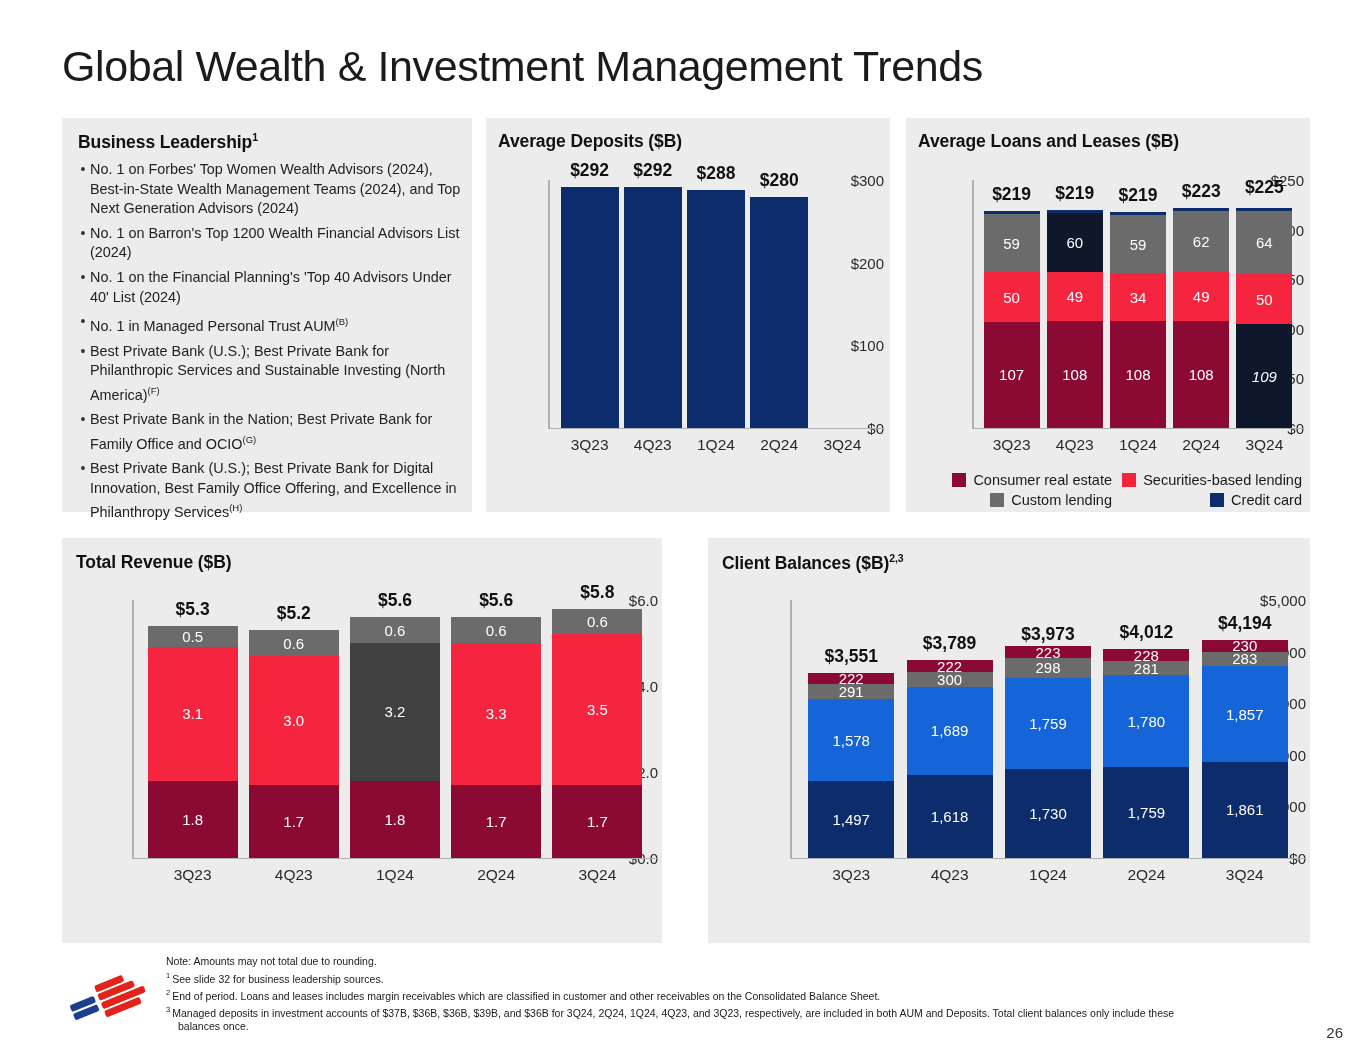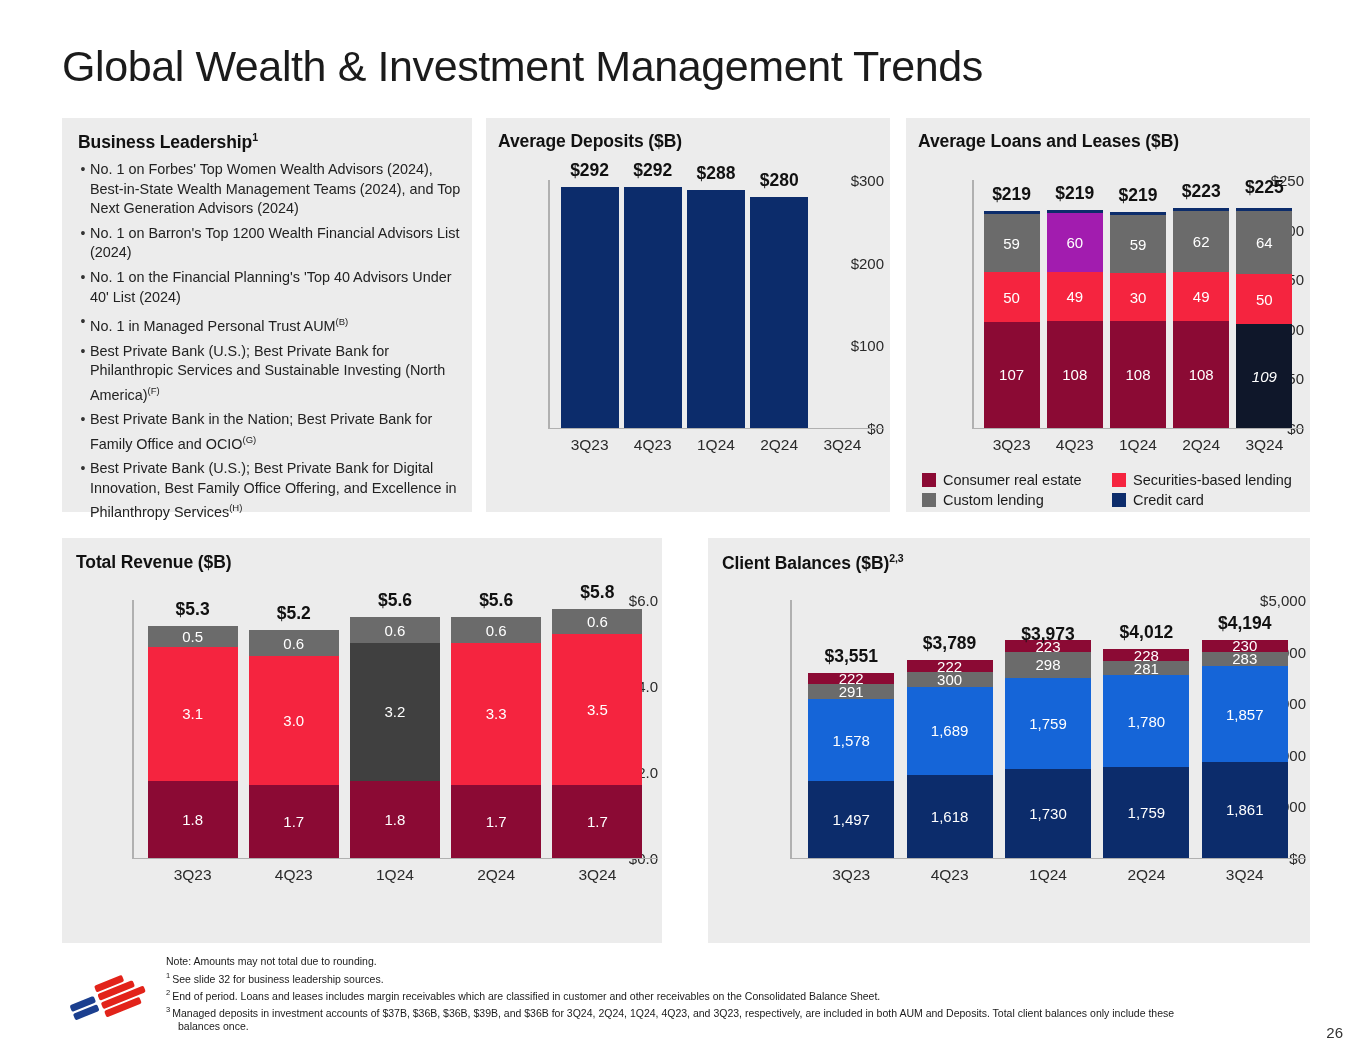--- a/index.html
+++ b/index.html
@@ -75,21 +75,21 @@
   .xticks { position: absolute; display: flex; }
   .xtick { text-align: center; font-size: 15.5px; color: #2a2a2a; }
 
   
   .legend { position: absolute; display: flex; flex-wrap: wrap; }
   .legend-item { display: flex; align-items: center; }
   .swatch { width: 14px; height: 14px; flex: 0 0 14px; margin-right: 7px; }
   .legend-label { font-size: 14.5px; color: #1a1a1a; white-space: nowrap; }
 
   #legend-loans { left: 922px; top: 472px; width: 380px; }
-  #legend-loans .legend-item { width: 50%; margin-bottom: 4px; }
+  #legend-loans .legend-item { width: 50%; margin-bottom: 4px; justify-content: flex-end; }
 
   
   .footnotes { position: absolute; left: 166px; top: 955px; width: 1120px; }
   .footnote { font-size: 10.5px; line-height: 13.6px; color: #1a1a1a; }
   .footnote sup { font-size: 7.5px; vertical-align: super; }
   .footnote.indent { padding-left: 12px; }
   .page-number {
     position: absolute; right: 22px; bottom: 14px;
     font-size: 15px; color: #333;
   }
@@ -206,40 +206,40 @@
               </div>
               <div class="seg" style="height: 106.144px; background: rgb(139, 10, 52);">
                 <span>107</span>
               </div>
               <div class="bar-total" style="bottom: 223.248px;">$219</div>
             </div>
           </div>
           <div class="barcol" style="width: 20%;">
             <div class="bar-stack" style="width: 56px;">
               <div class="seg" style="height: 2.976px; background: rgb(12, 44, 107);"></div>
-              <div class="seg" style="height: 59.52px; background: #a21caf;">
+              <div class="seg" style="height: 59.52px; background: #0f172a;">
                 <span>60</span>
               </div>
               <div class="seg" style="height: 48.608px; background: rgb(245, 36, 63);">
                 <span>49</span>
               </div>
               <div class="seg" style="height: 107.136px; background: rgb(139, 10, 52);">
                 <span>108</span>
               </div>
               <div class="bar-total" style="bottom: 224.24px;">$219</div>
             </div>
           </div>
           <div class="barcol" style="width: 20%;">
             <div class="bar-stack" style="width: 56px;">
               <div class="seg" style="height: 2.976px; background: rgb(12, 44, 107);"></div>
               <div class="seg" style="height: 58.528px; background: rgb(107, 107, 107);">
                 <span>59</span>
               </div>
               <div class="seg" style="height: 47.616px; background: rgb(245, 36, 63);">
-                <span>30</span>
+                <span>34</span>
               </div>
               <div class="seg" style="height: 107.136px; background: rgb(139, 10, 52);">
                 <span>108</span>
               </div>
               <div class="bar-total" style="bottom: 222.256px;">$219</div>
             </div>
           </div>
           <div class="barcol" style="width: 20%;">
             <div class="bar-stack" style="width: 56px;">
               <div class="seg" style="height: 2.976px; background: rgb(12, 44, 107);"></div>
@@ -437,21 +437,21 @@
                 <span>1,618</span>
               </div>
               <div class="bar-total" style="bottom: 203.576px;">$3,789</div>
             </div>
           </div>
           <div class="barcol" style="width: 20%;">
             <div class="bar-stack" style="width: 86px;">
               <div class="seg" style="height: 11.5068px; background: rgb(139, 10, 52);">
                 <span>223</span>
               </div>
-              <div class="seg" style="height: 26px; background: rgb(107, 107, 107);">
+              <div class="seg" style="height: 20px; background: rgb(107, 107, 107);">
                 <span>298</span>
               </div>
               <div class="seg" style="height: 90.7644px; background: rgb(21, 101, 216);">
                 <span>1,759</span>
               </div>
               <div class="seg" style="height: 89.268px; background: rgb(12, 44, 107);">
                 <span>1,730</span>
               </div>
               <div class="bar-total" style="bottom: 212.916px;">$3,973</div>
             </div>

